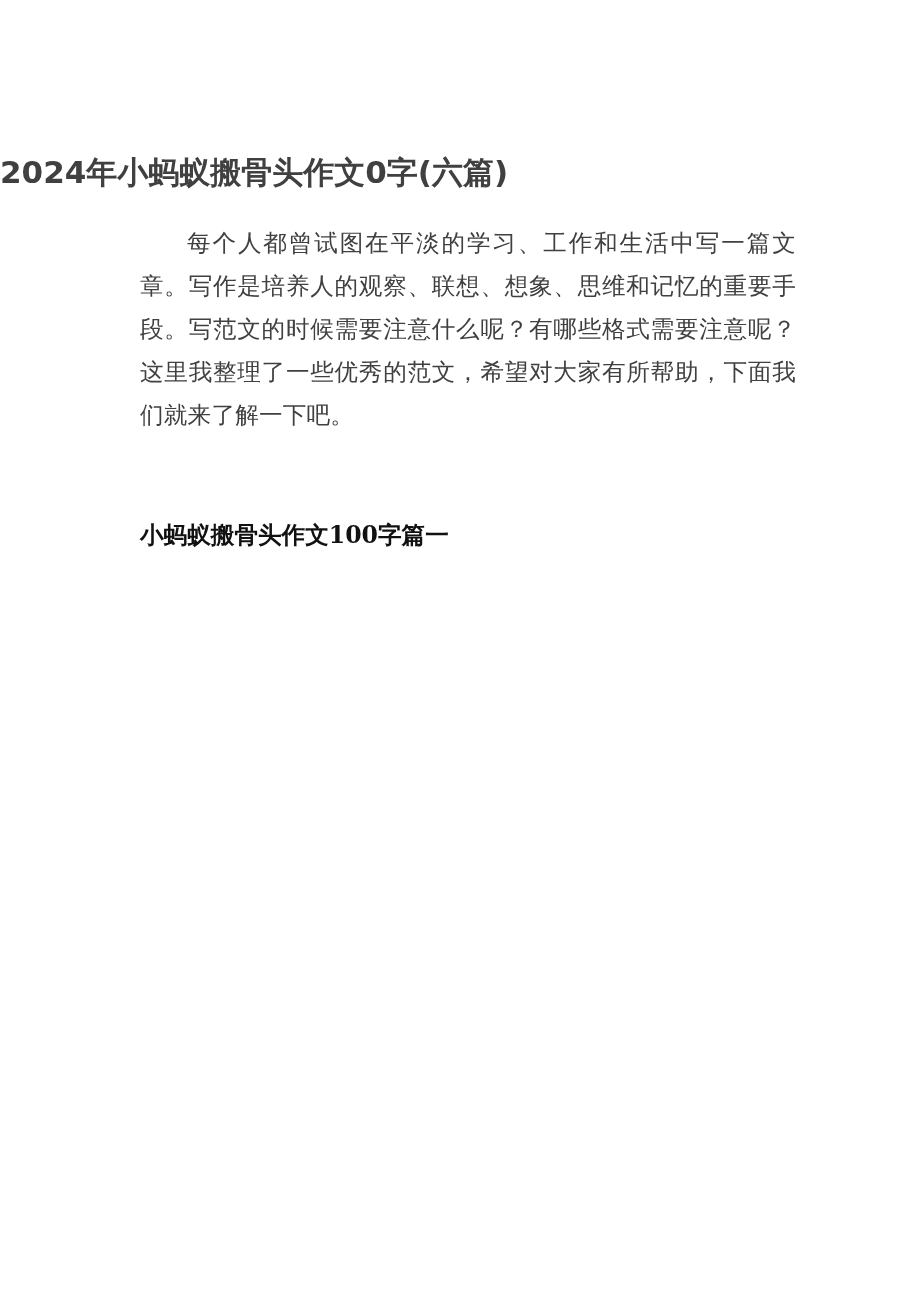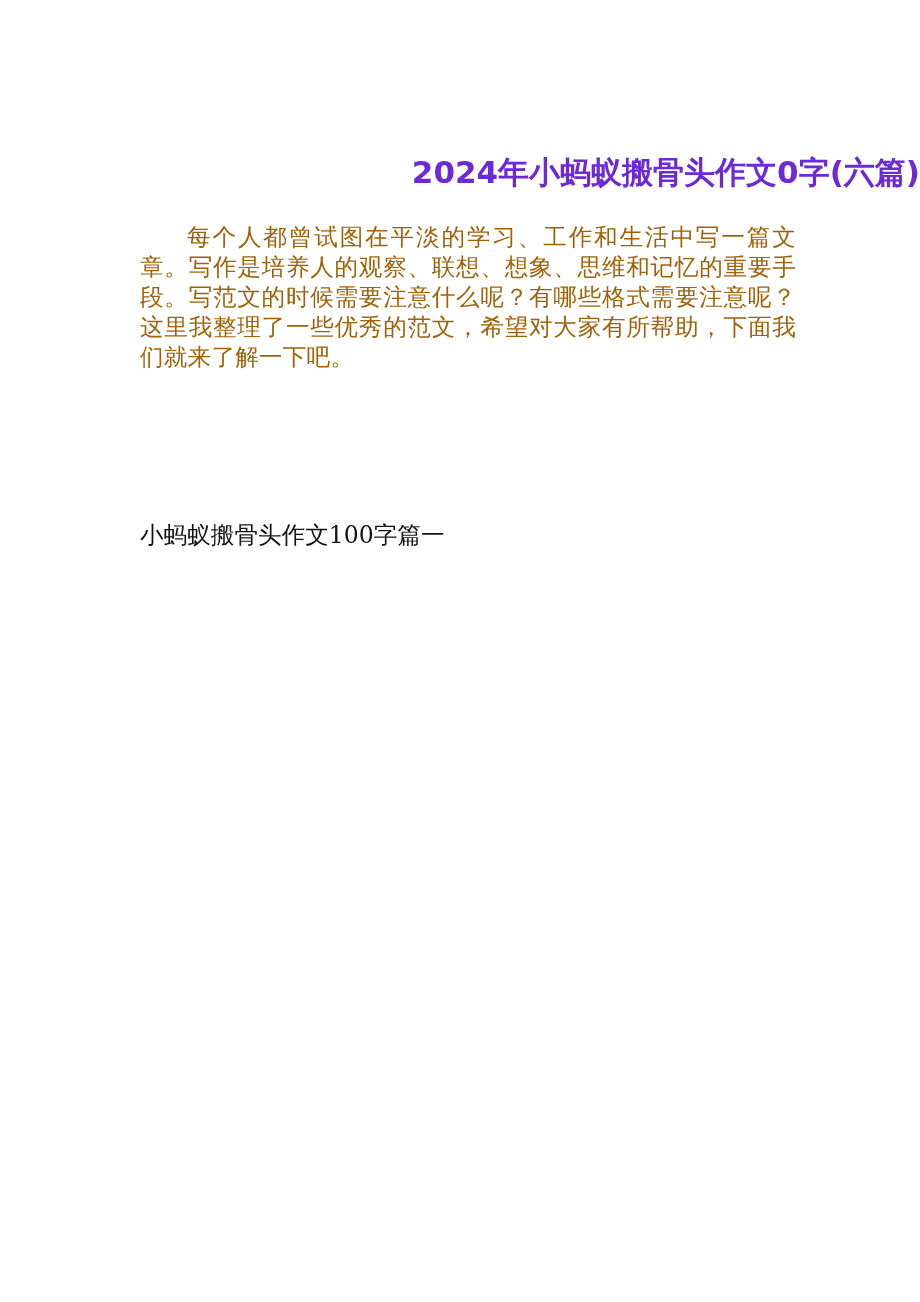--- a/index.html
+++ b/index.html
@@ -21,55 +21,55 @@
       top: 0;
       width: 920px;
       height: 1302px;
       background: #ffffff;
     }
     .title {
       position: absolute;
       top: 146px;
       left: 0;
       width: 920px;
-      text-align: right;
+      text-align: left;
       font-family: "DejaVu Sans", "Liberation Sans", sans-serif;
       font-weight: bold;
       font-size: 31px;
       line-height: 52px;
       letter-spacing: 0px;
-      color: #6d28d9;
+      color: #404040;
       margin: 0;
     }
     .body-text {
       position: absolute;
       left: 140px;
       width: 656px;
       font-size: 23.6px;
-      line-height: 30px;
+      line-height: 43px;
       text-align: justify;
       text-justify: inter-character;
       margin: 0;
-      color: #a16207;
+      color: #404040;
       letter-spacing: 0.2px;
     }
     .indent {
       text-indent: 47px;
     }
     .section-heading {
       position: absolute;
       left: 140px;
       width: 656px;
       font-size: 23.6px;
       line-height: 48.2px;
       margin: 0;
       color: #111111;
     }
     #intro { top: 222px; }
-    #section1-heading { top: 511px; }
+    #section1-heading { top: 511px; font-weight: bold; }
     #section1-body { top: 559px; }
     p.para {
       margin: 0;
     }
   </style>
 </head>
 <body>
 
 <div class="page">
 

